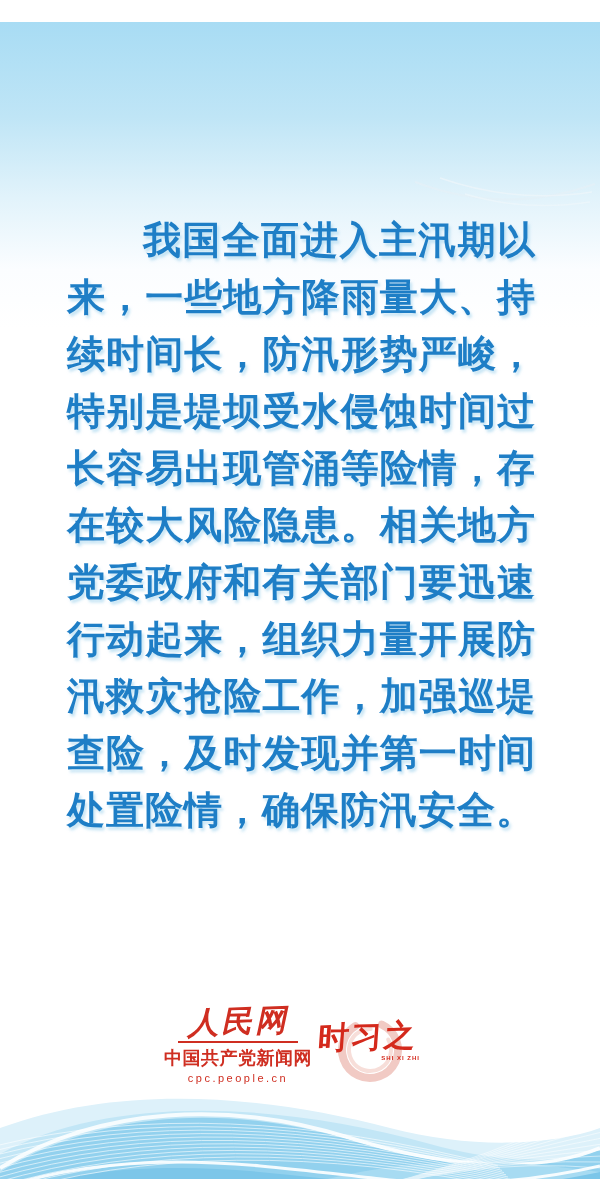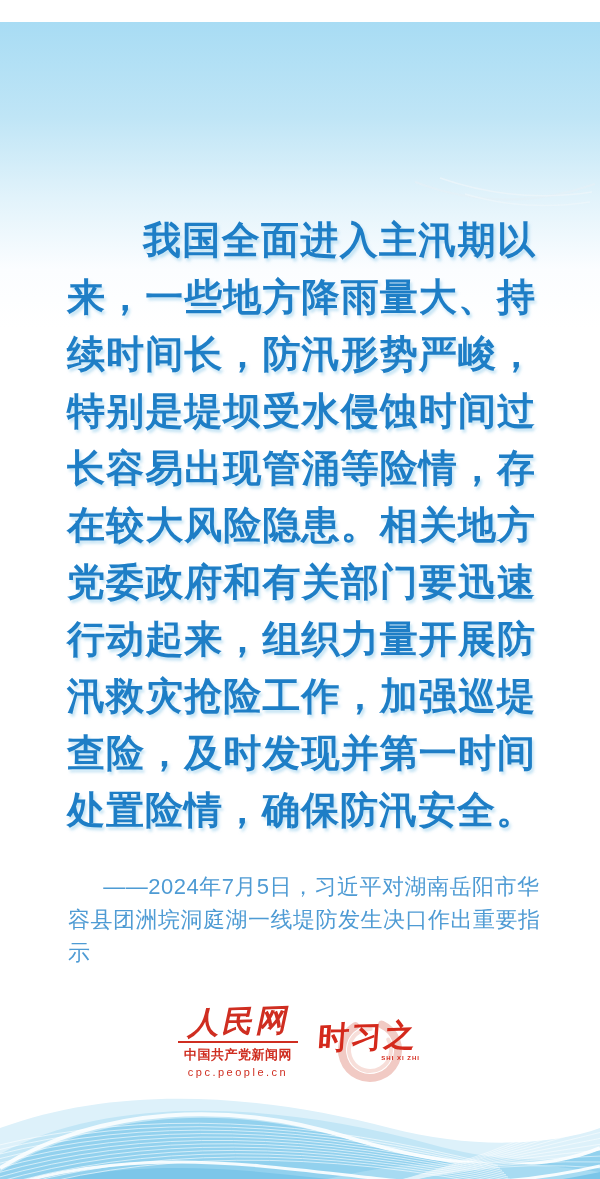--- a/index.html
+++ b/index.html
@@ -23,21 +23,21 @@
   .attribution{
     position:absolute;left:68px;right:48px;top:848px;
     font-size:22px;line-height:33px;color:#4e9bd4;
     text-align:left;text-indent:1.6em;letter-spacing:.5px;
   }
   
   .logos{position:absolute;top:982px;left:0;right:0;display:flex;justify-content:center;align-items:flex-start;gap:16px;}
   .pd-logo{display:flex;flex-direction:column;align-items:center;color:#cf2e21;width:124px;}
   .pd-name{font-size:31px;font-weight:bold;font-style:italic;letter-spacing:3px;transform:rotate(-2deg);line-height:36px;}
   .pd-line{width:120px;height:2px;background:#cf2e21;margin:1px 0 3px;}
-  .pd-site{font-size:13px;font-weight:bold;letter-spacing:.5px;white-space:nowrap;}
+  .pd-site{font-size:18px;font-weight:bold;letter-spacing:.5px;white-space:nowrap;}
   .pd-url{font-size:11px;font-weight:normal;letter-spacing:2.5px;margin-top:2px;white-space:nowrap;}
   .sxz-logo{position:relative;width:108px;height:78px;margin-top:4px;}
   .sxz-ring{position:absolute;left:0;top:0;}
   .sxz-name{
     position:absolute;left:2px;top:12px;width:104px;
     font-size:31px;font-weight:900;color:#d4291c;letter-spacing:2px;
     transform:skewX(-6deg) rotate(-2deg);line-height:34px;white-space:nowrap;
   }
   .sxz-sub{position:absolute;right:4px;top:47px;font-size:6px;font-weight:bold;color:#d4291c;letter-spacing:1px;}
   
@@ -49,21 +49,20 @@
 <div class="poster">
 
   <svg class="top-arcs" viewBox="0 0 190 60">
     <path d="M5,18 Q95,52 185,20" fill="none" stroke="#e3f0f8" stroke-width="2" opacity=".8"></path>
     <path d="M30,14 Q105,40 182,28" fill="none" stroke="#ecf5fa" stroke-width="1.5" opacity=".8"></path>
     <path d="M55,30 Q115,48 180,38" fill="none" stroke="#eef6fb" stroke-width="1.5" opacity=".7"></path>
   </svg>
 
   <div class="quote">我国全面进入主汛期以来，一些地方降雨量大、持续时间长，防汛形势严峻，特别是堤坝受水侵蚀时间过长容易出现管涌等险情，存在较大风险隐患。相关地方党委政府和有关部门要迅速行动起来，组织力量开展防汛救灾抢险工作，加强巡堤查险，及时发现并第一时间处置险情，确保防汛安全。</div>
 
-  <div class="attribution">——2024年7月5日，习近平对湖南岳阳市华容县团洲垸洞庭湖一线堤防发生决口作出重要指示</div>
 
   <div class="logos">
     <div class="pd-logo">
       <div class="pd-name">人民网</div>
       <div class="pd-line"></div>
       <div class="pd-site">中国共产党新闻网</div>
       <div class="pd-url">cpc.people.cn</div>
     </div>
     <div class="sxz-logo">
       <svg class="sxz-ring" width="108" height="78" viewBox="0 0 108 78">

